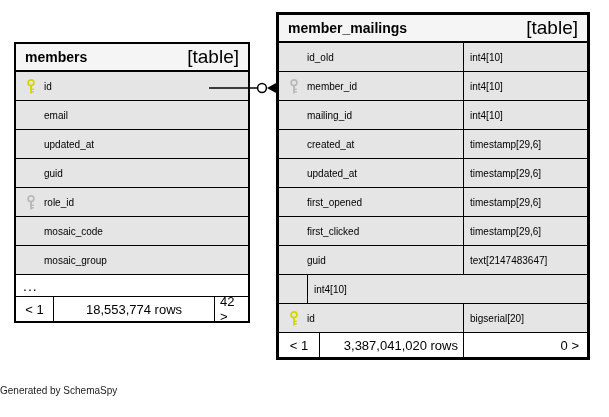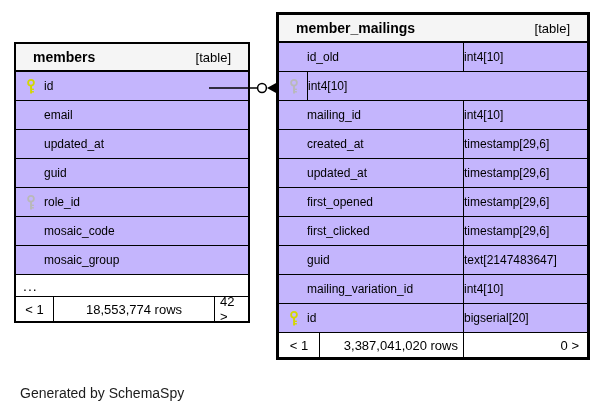--- a/index.html
+++ b/index.html
@@ -9,56 +9,56 @@
     overflow:hidden;
   }
   .entity { position:absolute; background:#ffffff; border:2px solid #000; box-sizing:border-box; }
   .entity.thick { border-width:3px; }
   #entity-members { left:14px; top:42px; width:236px; }
   #entity-member-mailings { left:276px; top:12px; width:314px; }
 
   .entity-header {
     display:flex; align-items:center; justify-content:space-between;
     background:#f5f5f5; border-bottom:2px solid #000;
-    height:26px; padding:0 17px; font-size:14px; box-sizing:content-box;
+    height:26px; padding:0 9px; font-size:14px; box-sizing:content-box;
   }
   .entity-title { font-weight:bold; }
-  .entity-badge { font-size:13px; }
+  .entity-badge { font-size:19px; }
 
   .col-row {
     display:flex; align-items:center; height:28px;
-    border-bottom:1px solid #000; font-size:12px; background:#c4b5fd;
+    border-bottom:1px solid #000; font-size:10px; background:#e5e5e5;
   }
   .key-cell {
     flex:0 0 16px; margin-left:7px; margin-right:5px;
     display:flex; align-items:center; justify-content:center;
   }
   .col-name { flex:1; white-space:nowrap; overflow:hidden; }
   .col-type {
     flex:0 0 124px; align-self:stretch; display:flex; align-items:center;
-    border-left:1px solid #000; box-sizing:border-box;
+    border-left:1px solid #000; padding-left:6px; box-sizing:border-box;
     white-space:nowrap;
   }
   .ellipsis-row {
     height:21px; display:flex; align-items:center; padding-left:7px;
     border-bottom:1px solid #000; font-size:14px; letter-spacing:1px;
   }
   .pager { display:flex; align-items:stretch; height:24px; font-size:13px; }
   .pager-cell { display:flex; align-items:center; justify-content:center; padding:0 5px; box-sizing:border-box; }
   .pager-prev { flex:0 0 38px; border-right:1px solid #000; }
   .pager-rows { flex:1;text-align:right; }
   .pager-next { border-left:1px solid #000; }
   #entity-members .pager-next { flex:0 0 34px; }
   #entity-member-mailings .pager-prev { flex:0 0 41px; }
   #entity-member-mailings .pager-rows { justify-content:flex-end; padding-right:5px; }
   #entity-member-mailings .pager-next { flex:0 0 124px; justify-content:flex-end; padding-right:8px; }
 
   .connector { position:absolute; left:208px; top:78px; }
   .note {
-    position:absolute; left:20px; top:385px; font-size:14px; color:#1c1c1c;
+    position:absolute; left:0; top:385px; font-size:10px; color:#1c1c1c;
   }
 </style>
 </head>
 <body>
 
 <div class="canvas">
 
   <div class="entity" id="entity-members">
     <div class="entity-header">
       <span class="entity-title">members</span>
@@ -127,20 +127,21 @@
     </div>
     <div class="col-row">
       <span class="key-cell">
         <svg width="10" height="15" viewBox="0 0 10 15">
             <circle cx="5" cy="3.8" r="2.9" fill="none" stroke="#b9b9b9" stroke-width="1.8"></circle>
             <rect x="4.1" y="6.2" width="1.9" height="8.3" fill="#b9b9b9"></rect>
             <rect x="6" y="9.6" width="1.9" height="1.4" fill="#b9b9b9"></rect>
             <rect x="6" y="12.1" width="1.9" height="1.4" fill="#b9b9b9"></rect>
           </svg>
       </span>
+      <span class="col-name">member_id</span>
       <span class="col-type">int4[10]</span>
     </div>
     <div class="col-row">
       <span class="key-cell"></span>
       <span class="col-name">mailing_id</span>
       <span class="col-type">int4[10]</span>
     </div>
     <div class="col-row">
       <span class="key-cell"></span>
       <span class="col-name">created_at</span>
@@ -161,21 +162,20 @@
       <span class="col-name">first_clicked</span>
       <span class="col-type">timestamp[29,6]</span>
     </div>
     <div class="col-row">
       <span class="key-cell"></span>
       <span class="col-name">guid</span>
       <span class="col-type">text[2147483647]</span>
     </div>
     <div class="col-row">
       <span class="key-cell"></span>
-      <span class="col-name">mailing_variation_id</span>
       <span class="col-type">int4[10]</span>
     </div>
     <div class="col-row">
       <span class="key-cell">
         <svg width="10" height="15" viewBox="0 0 10 15">
             <circle cx="5" cy="3.8" r="2.9" fill="none" stroke="#d3d700" stroke-width="1.8"></circle>
             <rect x="4.1" y="6.2" width="1.9" height="8.3" fill="#d3d700"></rect>
             <rect x="6" y="9.6" width="1.9" height="1.4" fill="#d3d700"></rect>
             <rect x="6" y="12.1" width="1.9" height="1.4" fill="#d3d700"></rect>
           </svg>

